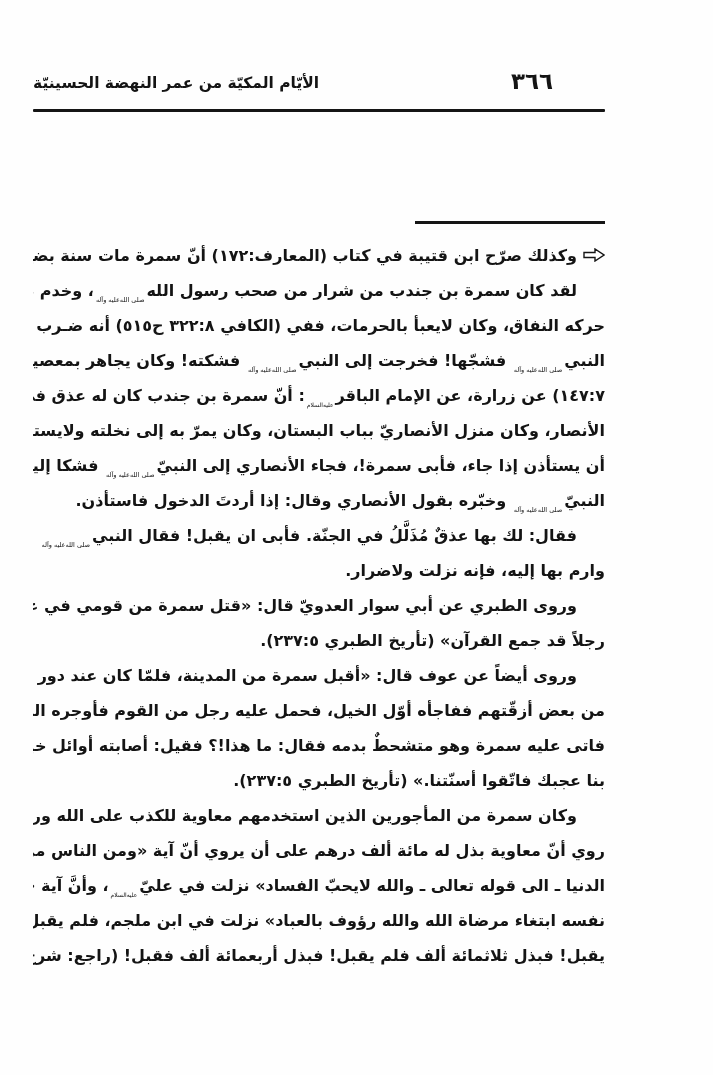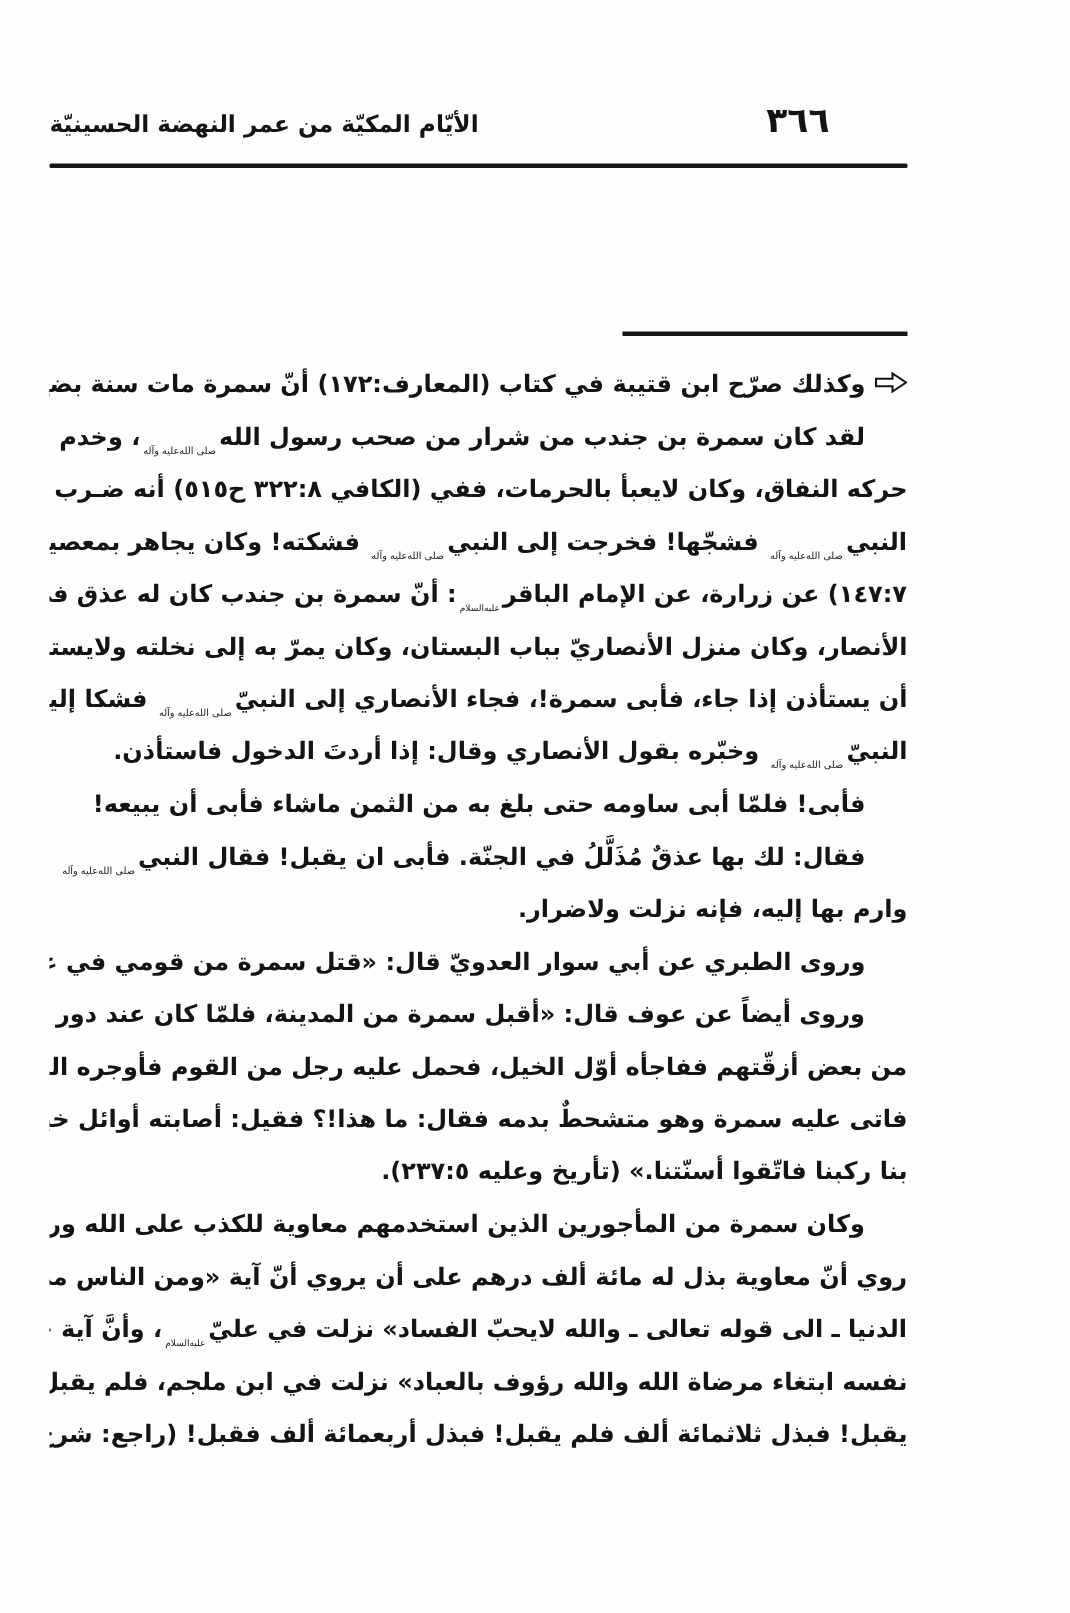--- a/index.html
+++ b/index.html
@@ -76,31 +76,31 @@
         </span>: أنّ سمرة بن جندب كان له عذق في حائط لرجل مـن</div>
       <div class="line fill">الأنصار، وكان منزل الأنصاريّ بباب البستان، وكان يمرّ به إلى نخلته ولايستأذن! فكلّمه الأنصاري</div>
       <div class="line fill">أن يستأذن إذا جاء، فأبى سمرة!، فجاء الأنصاري إلى النبيّ<span class="hon hon-s">
           <span>صلى الله</span>
           <span>عليه وآله</span>
         </span> فشكا إليه فأخبره الخبر، فأرسل إليه</div>
       <div class="line">النبيّ<span class="hon hon-s">
           <span>صلى الله</span>
           <span>عليه وآله</span>
         </span> وخبّره بقول الأنصاري وقال: إذا أردتَ الدخول فاستأذن.</div>
-      <div class="line indent">فأبى! فلمّا أبى ساومه حتى بلغ به من الثمن ماشاء فأبى أن يبيعه!</div>
       <div class="line fill indent">فقال: لك بها عذقٌ مُذَلَّلُ في الجنّة. فأبى ان يقبل! فقال النبي<span class="hon hon-s">
           <span>صلى الله</span>
           <span>عليه وآله</span>
         </span> للأنصاري: إذهب فاقلعها</div>
       <div class="line">وارم بها إليه، فإنه نزلت ولاضرار.</div>
       <div class="line fill indent">وروى الطبري عن أبي سوار العدويّ قال: «قتل سمرة من قومي في غداة سبعة وأربـعين</div>
+      <div class="line">رجلاً قد جمع القرآن» (تأريخ الطبري ٢٣٧:٥).</div>
       <div class="line fill indent">وروى أيضاً عن عوف قال: «أقبل سمرة من المدينة، فلمّا كان عند دور بني أسد خرج رجل</div>
       <div class="line fill">من بعض أزقّتهم ففاجأه أوّل الخيل، فحمل عليه رجل من القوم فأوجره الحربة! ثمّ مضت الخيل،</div>
       <div class="line fill">فاتى عليه سمرة وهو متشحطٌ بدمه فقال: ما هذا!؟ فقيل: أصابته أوائل خيل الأمير. فقال: إذا سمعتم</div>
-      <div class="line">بنا ركبنا فاتّقوا أسنّتنا.» (تأريخ وعليه ٢٣٧:٥).</div>
+      <div class="line">بنا عجبك فاتّقوا أسنّتنا.» (تأريخ الطبري ٢٣٧:٥).</div>
       <div class="line fill indent">وكان سمرة من المأجورين الذين استخدمهم معاوية للكذب على الله ورسـوله، فـقد</div>
       <div class="line fill">روي أنّ معاوية بذل له مائة ألف درهم على أن يروي أنّ آية «ومن الناس من يُعجبك قوله في الحياة</div>
       <div class="line fill">الدنيا ـ الى قوله تعالى ـ والله لايحبّ الفساد» نزلت في عليّ<span class="hon hon-a">
           <span>عليه</span>
           <span>السلام</span>
         </span>، وأنَّ آية «ومن الناس من يشري</div>
       <div class="line fill">نفسه ابتغاء مرضاة الله والله رؤوف بالعباد» نزلت في ابن ملجم، فلم يقبل! فبذل له مائتي الف فلم</div>
       <div class="line fill">يقبل! فبذل ثلاثمائة ألف فلم يقبل! فبذل أربعمائة ألف فقبل! (راجع: شرح نهج البلاغة لابن أبي</div>
     </main>
 </div>

